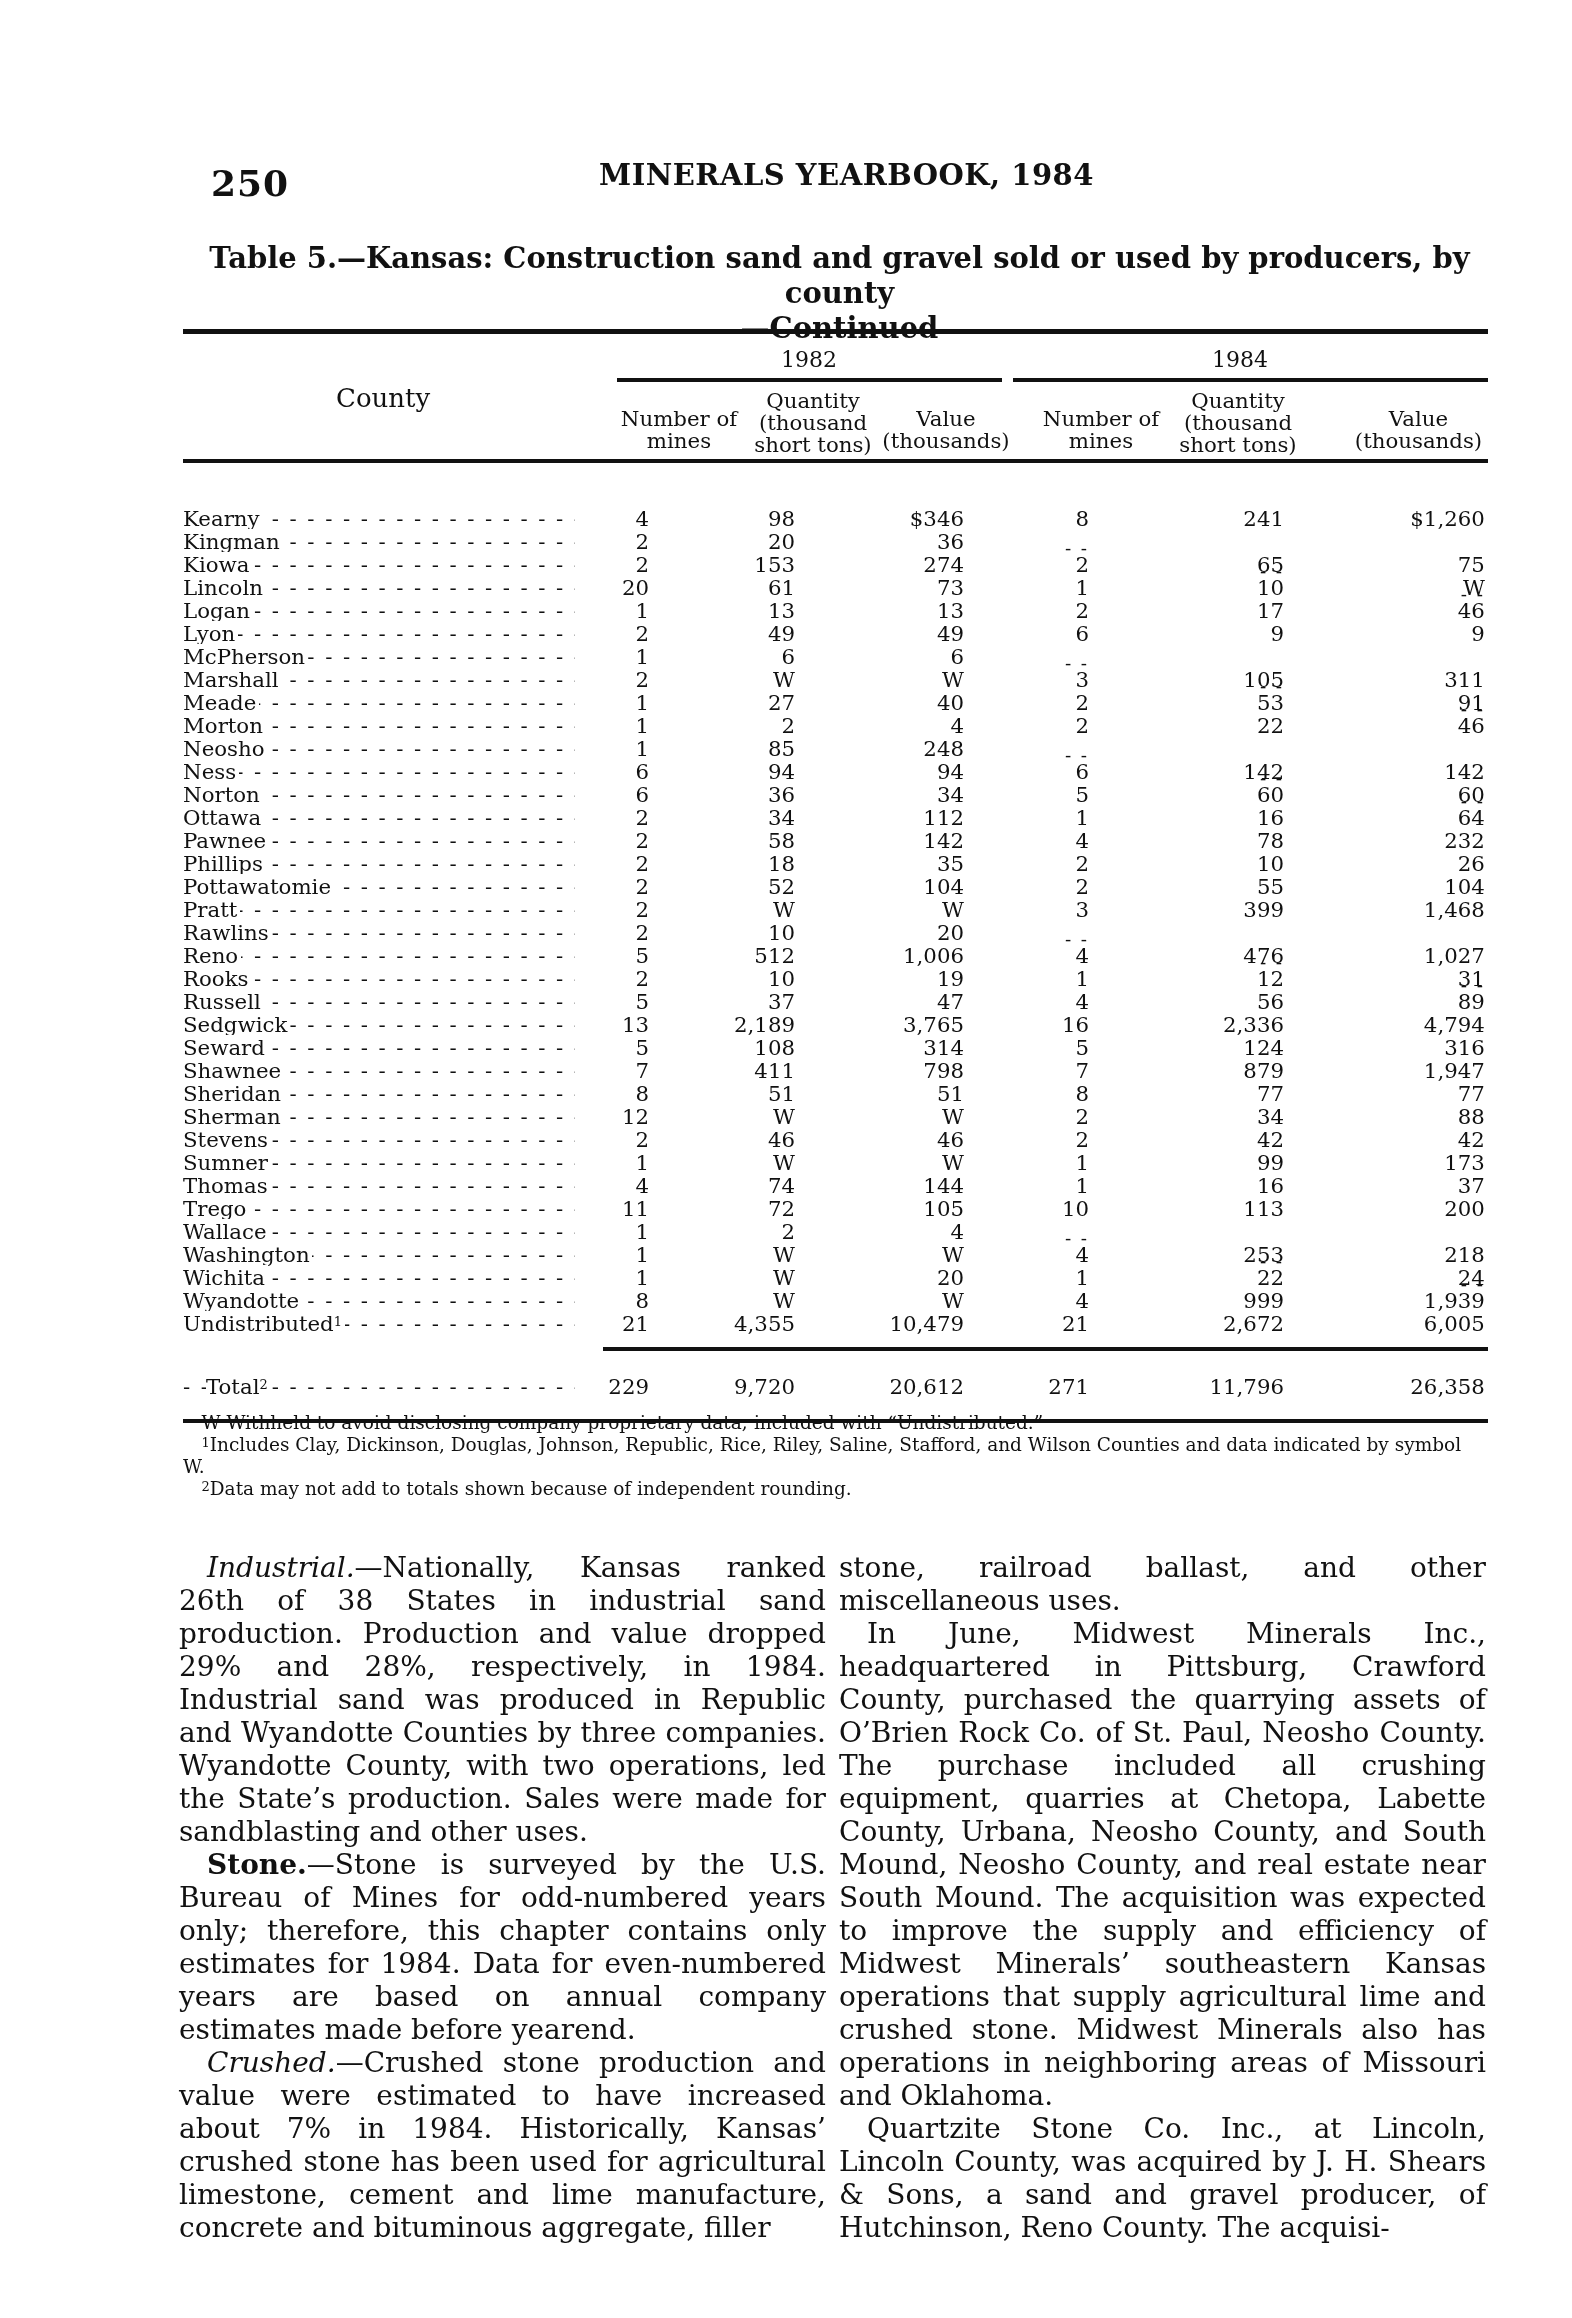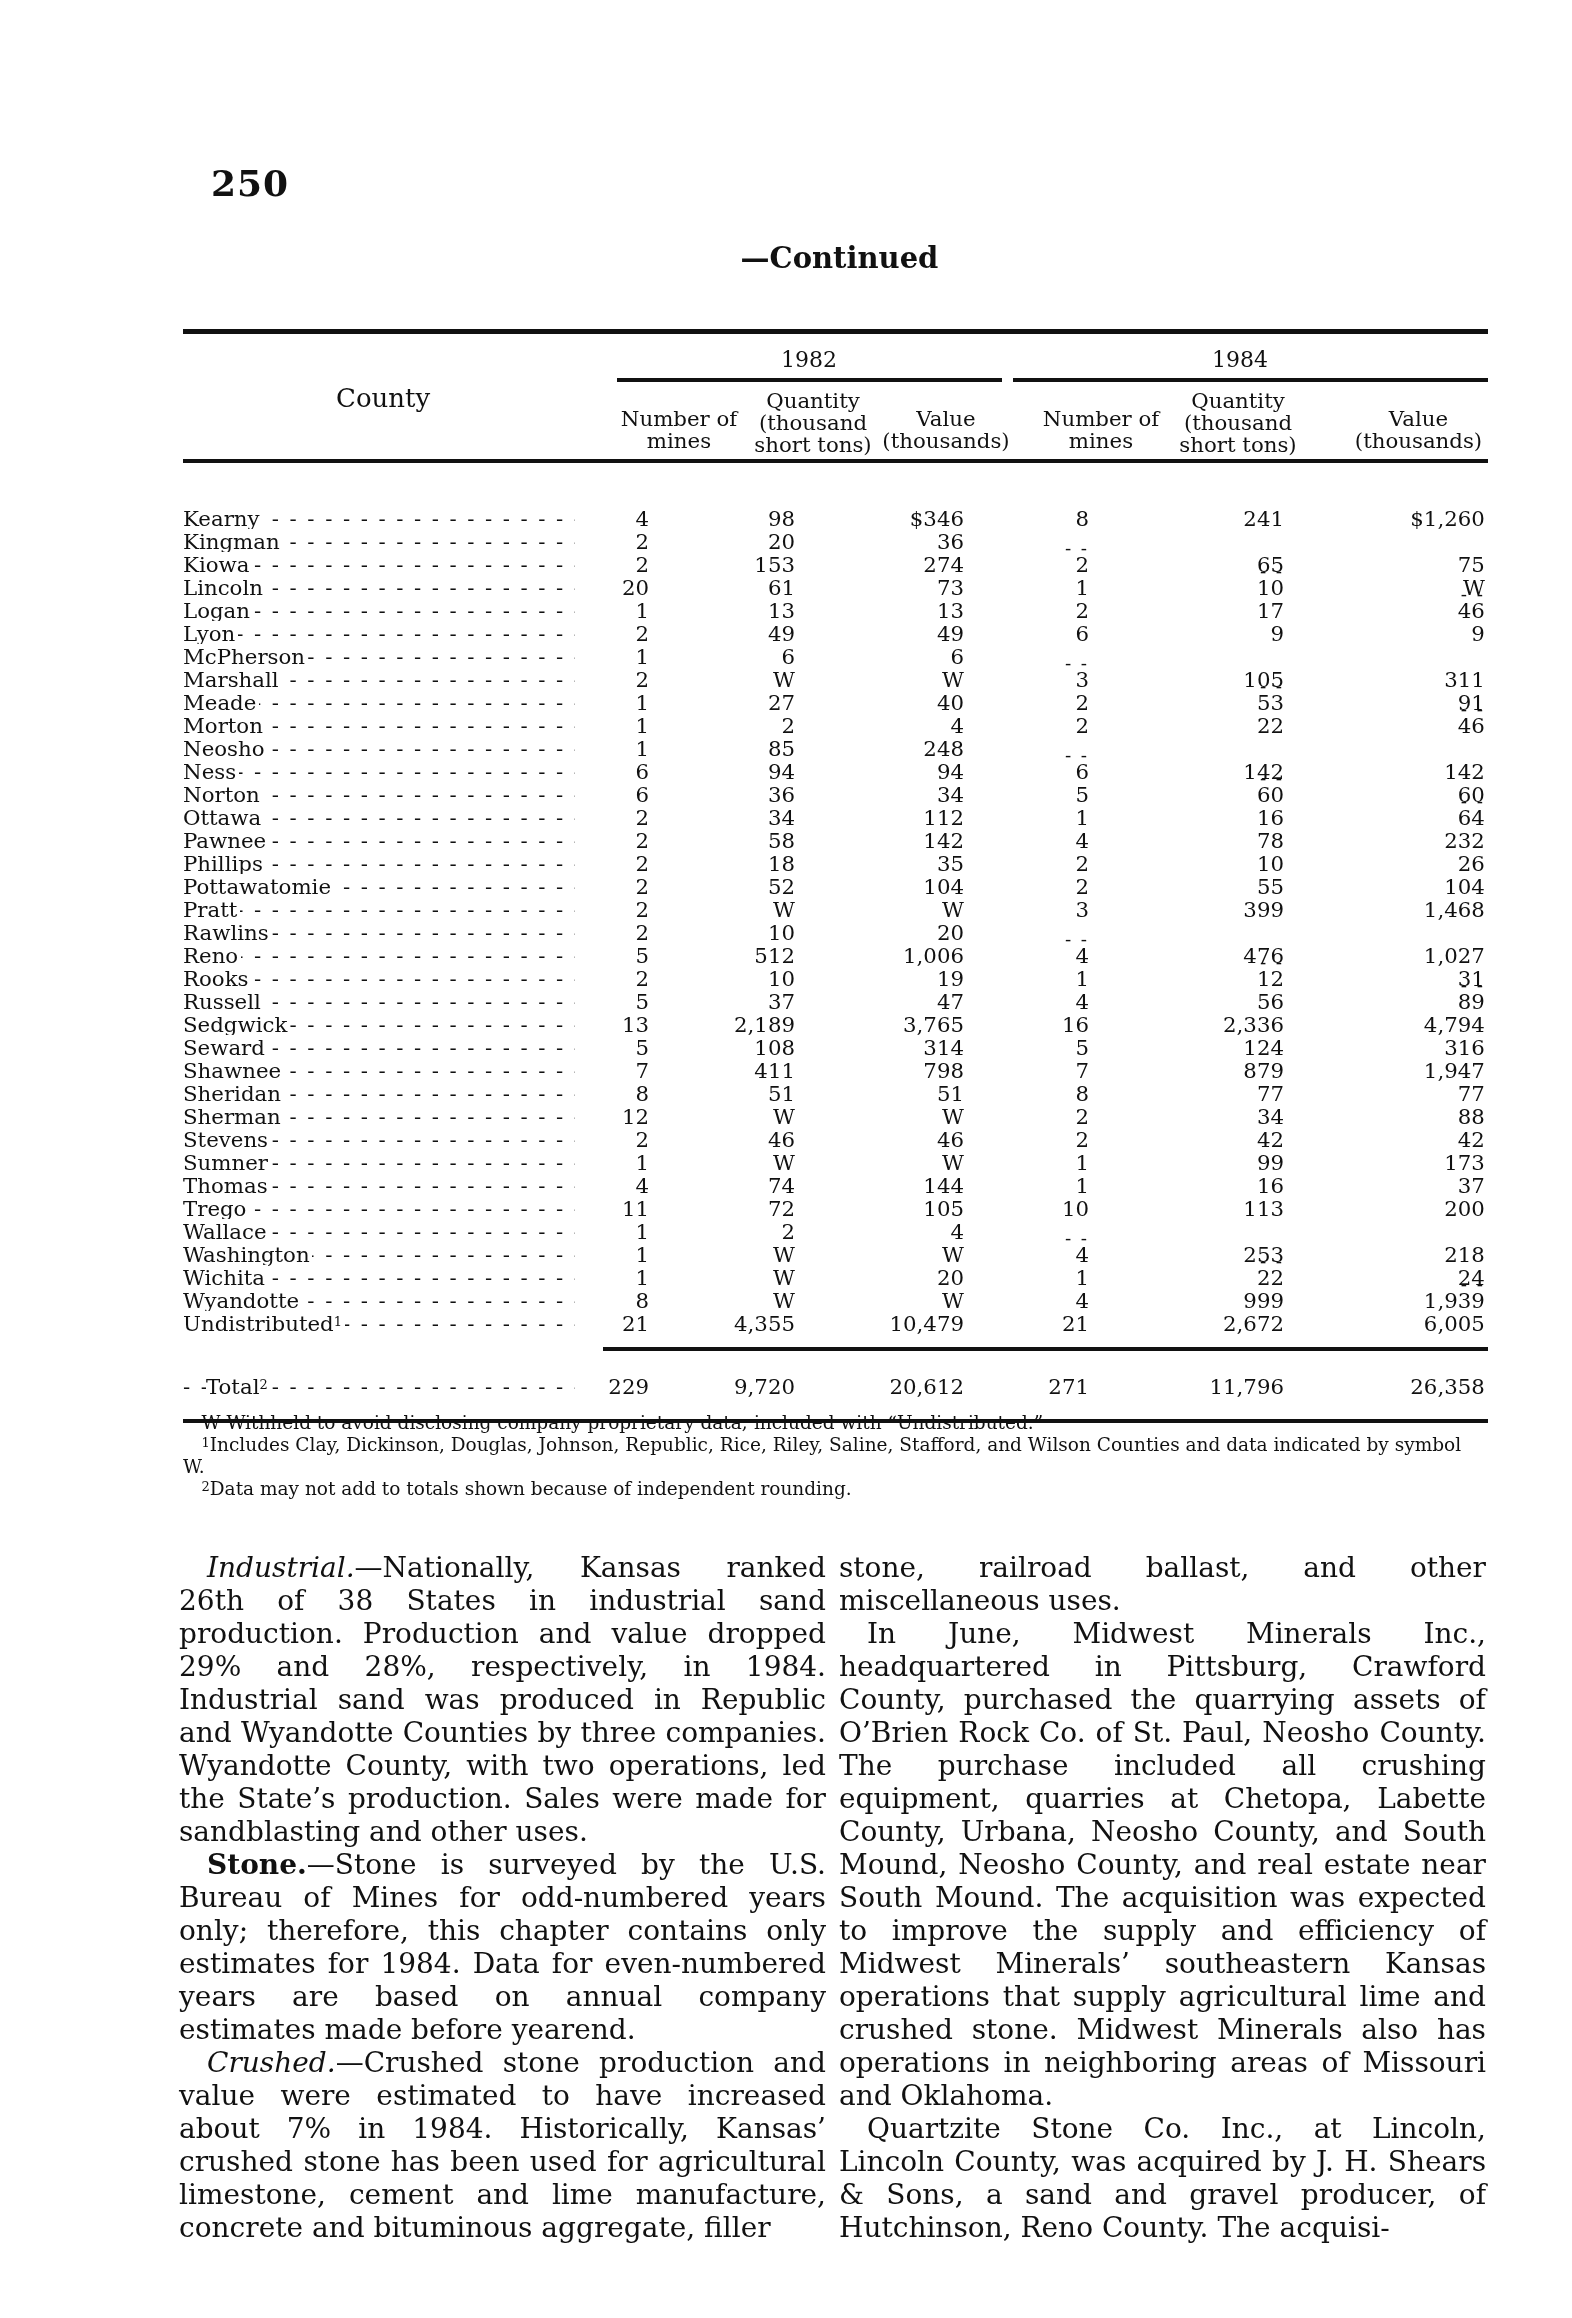--- a/index.html
+++ b/index.html
@@ -40,23 +40,25 @@
   .col-left { left: 179px; }
   .col-right { left: 839px; }
   .it { font-style: italic; }
   .bold-lead { font-weight: bold; }
 </style>
 </head>
 <body>
 
 <div class="page-header">
   <span class="page-number">250</span>
+  <div class="running-title">MINERALS YEARBOOK, 1984</div>
 </div>
 
 <div class="table-title">
+  <div>Table 5.—Kansas: Construction sand and gravel sold or used by producers, by county</div>
   <div>—Continued</div>
 </div>
 
 <div class="table-wrap">
   <div class="rule-thick"></div>
   <div class="head">
     <div class="county-h">County</div>
 
     <div class="year" style="left:503px;width:246px;">1982</div>
     <div class="year-rule" style="left:434px;width:385px;"></div>

